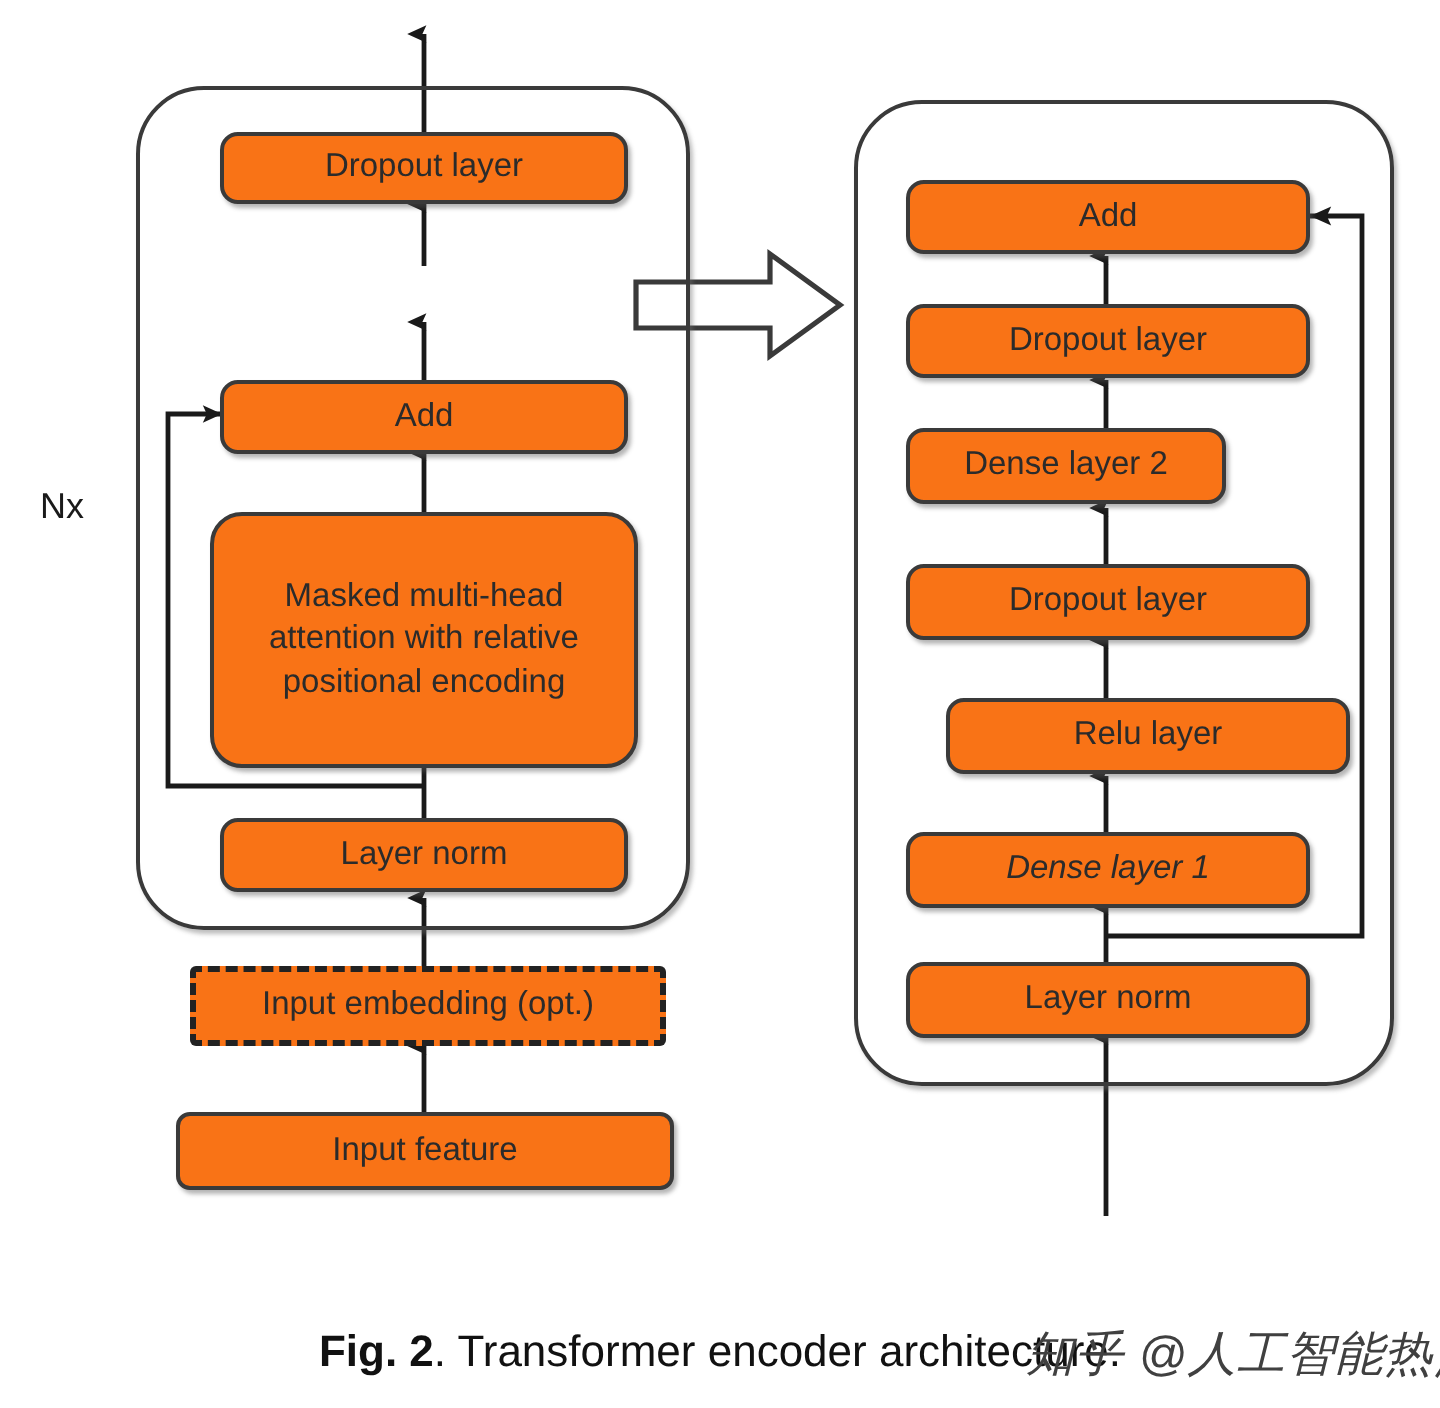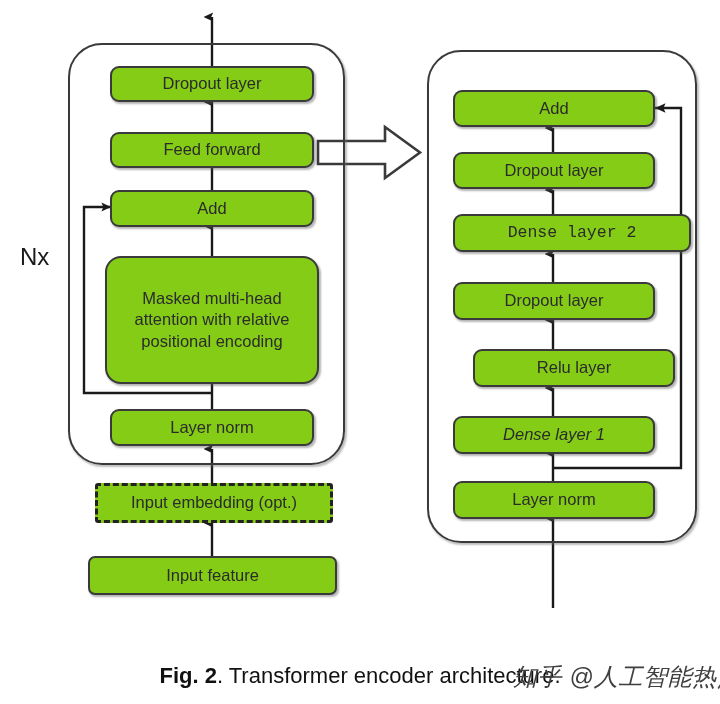--- a/index.html
+++ b/index.html
@@ -25,21 +25,21 @@
   svg.canvas {
     position: absolute;
     left: 0; top: 0;
     width: 720px;
     height: 704px;
   }
   
   .node {
     position: absolute;
     box-sizing: border-box;
-    background: #84cc16;
+    background: #f97316;
     border: 2px solid #3a3a3a;
     border-radius: 9px;
     display: flex;
     align-items: center;
     justify-content: center;
     text-align: center;
     font-size: 16.5px;
     line-height: 1.28;
     color: #2b2b2b;
     box-shadow: 1.5px 2px 2px rgba(90,90,90,0.45);
@@ -65,21 +65,21 @@
     box-sizing: border-box;
     background: transparent;
     border: 2px solid #3a3a3a;
     border-radius: 34px;
     box-shadow: 1.5px 2px 2px rgba(110,110,110,0.45);
     z-index: 1;
   }
   
   .side-label {
     position: absolute;
-    font-size: 24px;
+    font-size: 18px;
     color: #1a1a1a;
     z-index: 4;
     white-space: nowrap;
   }
   
   .caption {
     position: absolute;
     left: 0;
     width: 720px;
     text-align: center;
@@ -170,23 +170,20 @@
   </svg>
 
   <div class="stack" style="left:68px; top:43px; width:277px; height:422px;"></div>
 
   <div class="stack" style="left:427px; top:50px; width:270px; height:493px;"></div>
 
   <div class="node" style="left:110px; top:66px; width:204px; height:36px;">
     <span>Dropout layer</span>
   </div>
 
-  <div class="node" style="left:110px; top:132px; width:204px; height:36px;">
-    <span>Feed forward</span>
-  </div>
 
   <div class="node" style="left:110px; top:190px; width:204px; height:37px;">
     <span>Add</span>
   </div>
 
   <div class="node multiline" style="left:105px; top:256px; width:214px; height:128px;">
     <span>Masked multi-head attention with relative positional encoding</span>
   </div>
 
   <div class="node" style="left:110px; top:409px; width:204px; height:37px;">
@@ -202,21 +199,21 @@
   </div>
 
   <div class="node" style="left:453px; top:90px; width:202px; height:37px;">
     <span>Add</span>
   </div>
 
   <div class="node" style="left:453px; top:152px; width:202px; height:37px;">
     <span>Dropout layer</span>
   </div>
 
-  <div class="node" style="left:453px; top:214px; width:238px; height:38px;font-family:Liberation Mono, monospace;">
+  <div class="node" style="left:453px; top:214px; width:160px; height:38px;">
     <span>Dense layer 2</span>
   </div>
 
   <div class="node" style="left:453px; top:282px; width:202px; height:38px;">
     <span>Dropout layer</span>
   </div>
 
   <div class="node" style="left:453px; top:349px; width:202px; height:38px;margin-left:20px;">
     <span>Relu layer</span>
   </div>

